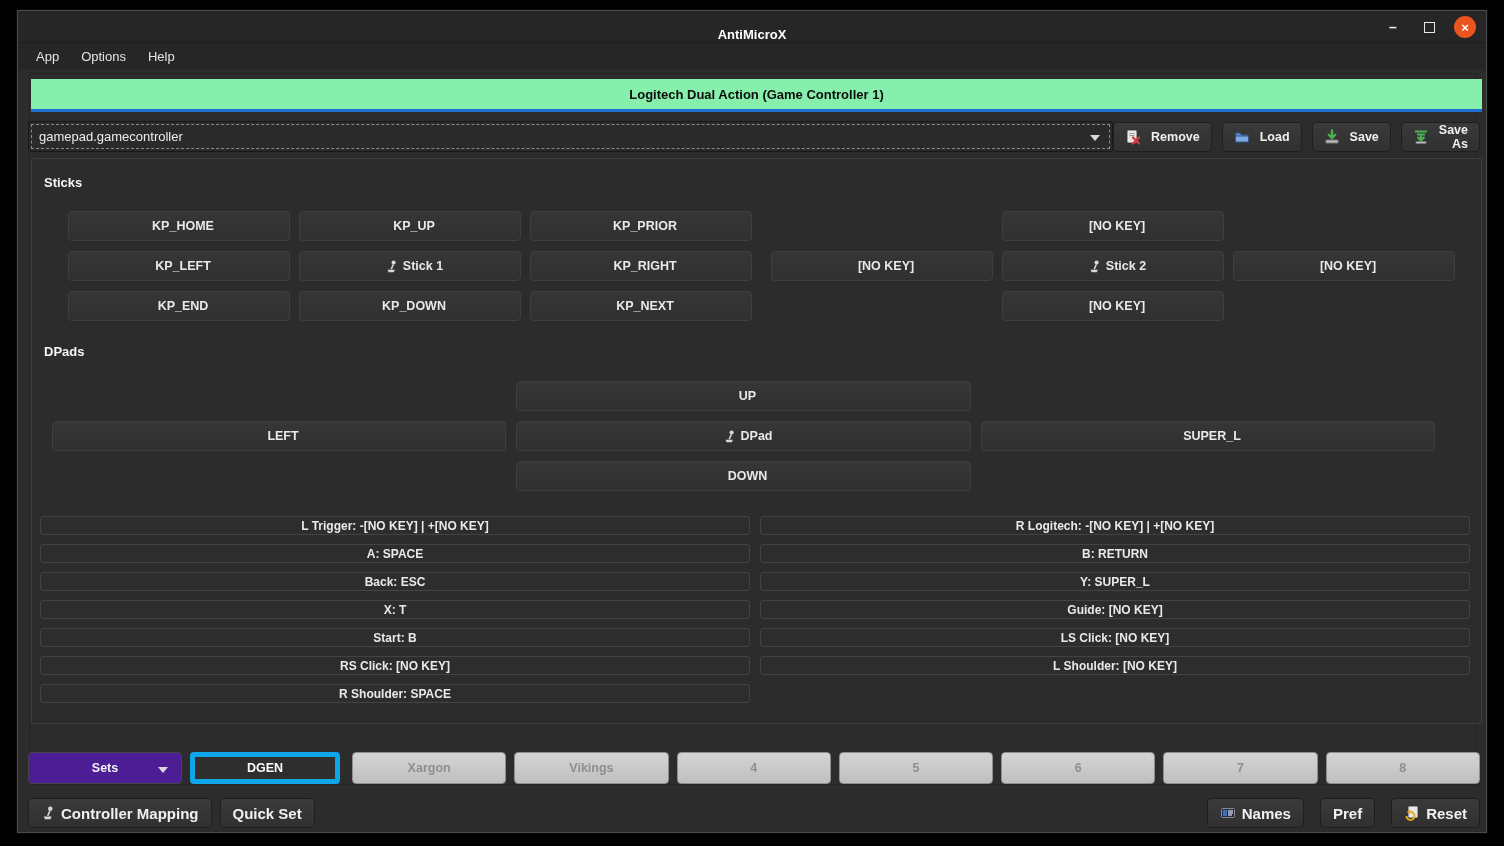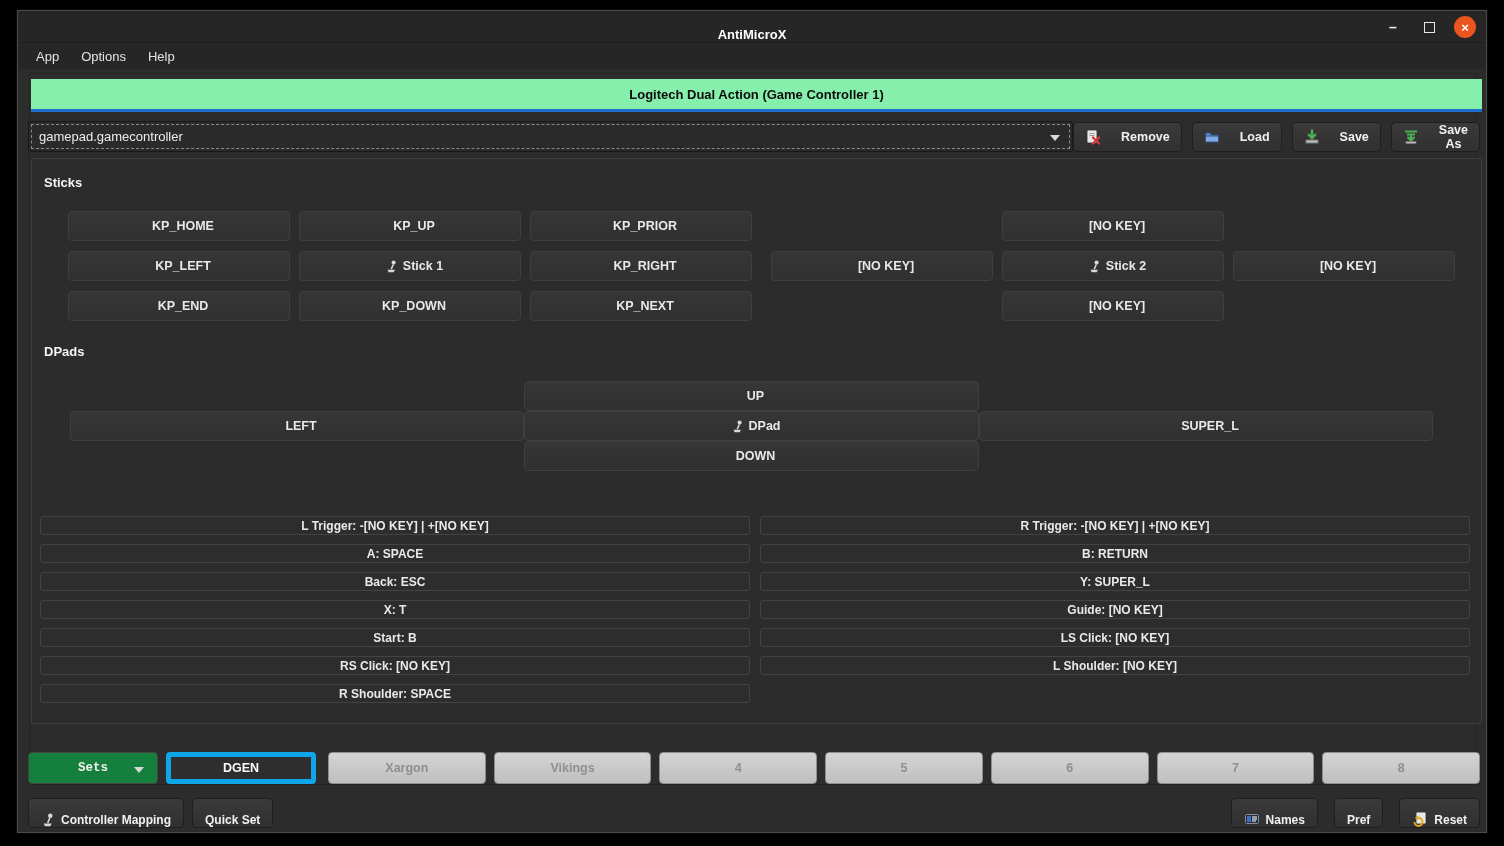--- a/index.html
+++ b/index.html
@@ -39,75 +39,75 @@
   .profile-row { position:absolute; left:10px; top:110px; width:1452px; height:31px;
     display:flex; align-items:center; }
   .combo { position:relative; width:1273px; height:31px; background:#2a2a2a;
     border:1px solid #191919; border-radius:2px; display:flex; align-items:center;
     padding:0 26px 0 10px; outline:1px dashed #8a8a8a; outline-offset:-4px; }
   .combo-text { color:#ececec; font-size:13px; }
   .combo-arrow { position:absolute; right:12px; top:13px; width:0; height:0;
     border-left:5px solid transparent; border-right:5px solid transparent;
     border-top:6px solid #d8d8d8; }
   .profile-buttons { margin-left:auto; display:flex; gap:10px; }
-  .pbtn { height:30px; display:flex; align-items:center; gap:20px; padding:0 11px;
+  .pbtn { height:30px; display:flex; align-items:center; gap:10px; padding:0 11px;
     background:linear-gradient(#3a3a3a,#303030); border:1px solid #1f1f1f;
-    border-radius:4px; color:#f0f0f0; font-size:12.5px; font-weight:700; }
+    border-radius:4px; color:#f0f0f0; font-size:12.5px; font-weight:700;text-align:right; }
   .pbtn svg { display:block; }
 
   
   .panel { position:absolute; left:13px; top:147px; width:1451px; height:566px;
     background:#2c2c2c; border:1px solid #3e3e3e; border-radius:2px; }
   .section-title { position:absolute; color:#f4f4f4; font-size:13px; font-weight:700; }
   .st-sticks { left:12px; top:16px; }
   .st-dpads { left:12px; top:185px; }
 
   .gbtn { height:30px; display:flex; align-items:center; justify-content:center; gap:5px;
     background:linear-gradient(#363636,#303030); border:1px solid #3f3f3f;
     border-radius:4px; color:#e9e9e9; font-size:12.5px; font-weight:700;padding-left:8px; }
   .gbtn svg { display:block; }
 
   .stick1-grid { position:absolute; left:36px; top:52px; display:grid;
     grid-template-columns:repeat(3,222px); grid-auto-rows:30px; gap:10px 9px; }
   .stick2-grid { position:absolute; left:739px; top:52px; display:grid;
     grid-template-columns:repeat(3,222px); grid-auto-rows:30px; gap:10px 9px; }
-  .dpad-grid { position:absolute; left:38px; top:222px; display:grid;
-    grid-template-columns:454px 455px 454px; grid-auto-rows:30px; }
+  .dpad-grid { position:absolute; left:20px; top:222px; display:grid;
+    grid-template-columns:454px 455px 454px; grid-auto-rows:30px; gap:10px; }
   .c1 { grid-column:1; } .c2 { grid-column:2; } .c3 { grid-column:3; }
   .r1 { grid-row:1; } .r2 { grid-row:2; } .r3 { grid-row:3; }
 
   .list-col { position:absolute; top:357px; width:710px; display:flex;
     flex-direction:column; gap:9px; }
   .list-left { left:8px; } .list-right { left:728px; }
   .lbtn { height:19px; display:flex; align-items:center; justify-content:center;
     background:#2d2d2d; border:1px solid #434343; border-radius:3px;
     color:#e9e9e9; font-size:12px; font-weight:700;text-align:center; }
 
   
   .sets-row { position:absolute; left:10px; top:741px; width:1452px; height:32px;
     display:flex; gap:8px; }
-  .sets-combo { position:relative; width:130px; height:32px; background:#15803d;
+  .sets-combo { position:relative; width:154px; height:32px; background:#4c1d95;
     border:1px solid #454545; border-radius:4px; display:flex; align-items:center;
-    justify-content:center; color:#f0f0f0; font-size:12.5px; font-weight:700;font-family:Liberation Mono, monospace; }
+    justify-content:center; color:#f0f0f0; font-size:12.5px; font-weight:700; }
   .sets-combo .combo-arrow { right:13px; top:14px; }
   .set-tab { flex:1; height:32px; display:flex; align-items:center; justify-content:center;
     border-radius:4px; font-size:12.5px; font-weight:700; }
   .set-tab.active { background:#2e2e2e; border:5px solid #0ea5e9; color:#fafafa;
     width:150px; flex:0 0 150px; margin-right:4px; }
   .set-tab.inactive { background:linear-gradient(#d4d4d4,#bfbfbf);
     border:1px solid #8f8f8f; color:#8f8f8f; }
 
   
   .bottom-row { position:absolute; left:10px; top:787px; width:1452px; height:30px;
     display:flex; align-items:center; }
   .bottom-left { display:flex; gap:8px; }
   .bottom-right { margin-left:auto; display:flex; gap:16px; }
-  .bbtn { height:30px; display:flex; align-items:flex-end; gap:6px; padding:0 12px;
+  .bbtn { height:30px; display:flex; align-items:center; gap:6px; padding:0 12px;
     background:linear-gradient(#3a3a3a,#303030); border:1px solid #1f1f1f;
-    border-radius:4px; color:#f0f0f0; font-size:12px; font-weight:700; }
+    border-radius:4px; color:#f0f0f0; font-size:15px; font-weight:700; }
   .bbtn svg { display:block; }
 </style>
 </head>
 <body>
 
 <div class="window">
 
   <div class="titlebar">
     <span class="titlebar-title">AntiMicroX</span>
     <div class="win-controls">
@@ -245,21 +245,21 @@
       <button class="lbtn">L Trigger: -[NO KEY] | +[NO KEY]</button>
       <button class="lbtn">A: SPACE</button>
       <button class="lbtn">Back: ESC</button>
       <button class="lbtn">X: T</button>
       <button class="lbtn">Start: B</button>
       <button class="lbtn">RS Click: [NO KEY]</button>
       <button class="lbtn">R Shoulder: SPACE</button>
     </div>
 
     <div class="list-col list-right">
-      <button class="lbtn">R Trigger: -[NO KEY] | +[NO KEY]</button>
+      <button class="lbtn">R Logitech: -[NO KEY] | +[NO KEY]</button>
       <button class="lbtn">B: RETURN</button>
       <button class="lbtn">Y: SUPER_L</button>
       <button class="lbtn">Guide: [NO KEY]</button>
       <button class="lbtn">LS Click: [NO KEY]</button>
       <button class="lbtn">L Shoulder: [NO KEY]</button>
     </div>
   </div>
 
   <div class="sets-row">
     <div class="sets-combo">

